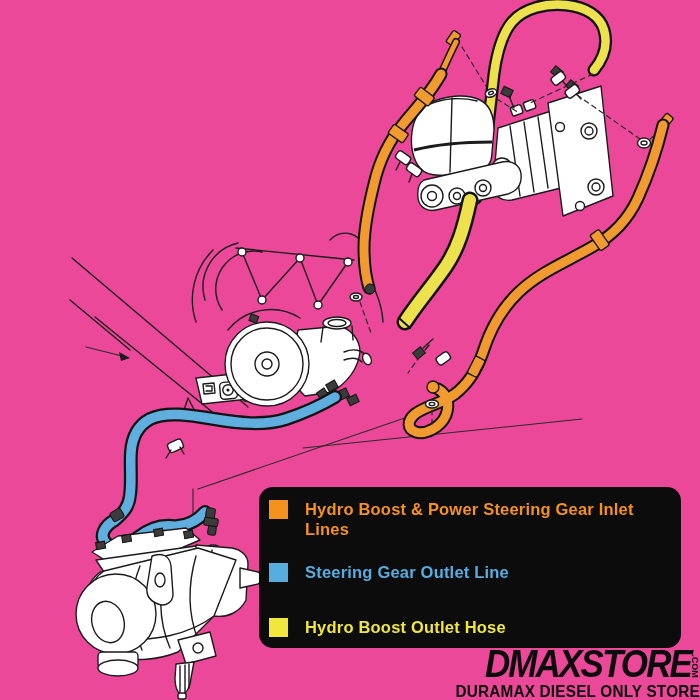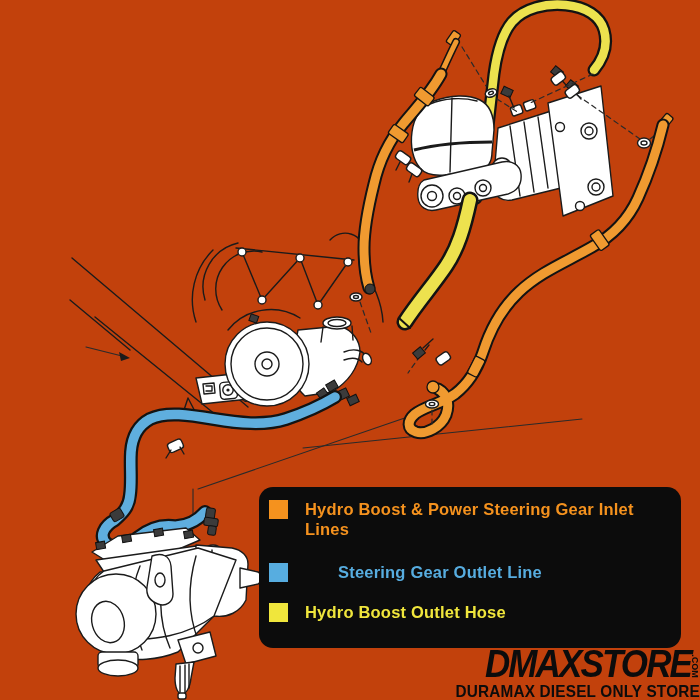--- a/index.html
+++ b/index.html
@@ -1,17 +1,17 @@
 <!DOCTYPE html>
 <html><head>
 <meta charset="utf-8">
 <style>
   html,body{margin:0;padding:0;background:#ffffff;}
   #stage{
-    position:relative;width:700px;height:700px;background:#c2410c;overflow:hidden;
+    position:relative;width:700px;height:700px;background:#ec4899;overflow:hidden;
     font-family:"Liberation Sans", sans-serif;
   }
   #diagram-svg{position:absolute;left:0;top:0;}
   
   .ln{fill:none;stroke:#1b1b1b;stroke-width:1.4;stroke-linecap:round;stroke-linejoin:round;}
   .lnthin{fill:none;stroke:#2a2a2a;stroke-width:1.1;stroke-linecap:round;}
   .fillw{fill:#ffffff;stroke:#1b1b1b;stroke-width:1.4;stroke-linejoin:round;}
   .dark{fill:#3b3b3b;stroke:#111;stroke-width:1;}
   .dash{fill:none;stroke:#2a2a2a;stroke-width:1.2;stroke-dasharray:5 4;stroke-linecap:round;}
   .hoseblack{fill:none;stroke:#131313;stroke-linecap:round;stroke-linejoin:round;}
@@ -260,23 +260,23 @@
     </g>
   </svg>
 
   <div id="legend">
     <div class="legend-row" style="top:13px;">
       <div class="swatch" style="background: rgb(245, 146, 30);"></div>
       <div class="legend-label" style="color: rgb(245, 146, 30);">Hydro Boost &amp; Power Steering Gear Inlet Lines</div>
     </div>
     <div class="legend-row" style="top:76px;">
       <div class="swatch" style="background: rgb(87, 173, 224);"></div>
-      <div class="legend-label" style="color: rgb(87, 173, 224); margin-left: 33px;">Steering Gear Outlet Line</div>
-    </div>
-    <div class="legend-row" style="top:116px;align-items:center;">
+      <div class="legend-label" style="color: rgb(87, 173, 224);">Steering Gear Outlet Line</div>
+    </div>
+    <div class="legend-row" style="top:131px;align-items:center;">
       <div class="swatch" style="background: rgb(240, 230, 60);"></div>
       <div class="legend-label" style="color: rgb(240, 230, 60);">Hydro Boost Outlet Hose</div>
     </div>
   </div>
 
   <div id="logo">
     <div id="logo-main">
       <div id="logo-name">DMAXSTORE</div>
       <div id="logo-tld">.COM</div>
     </div>

